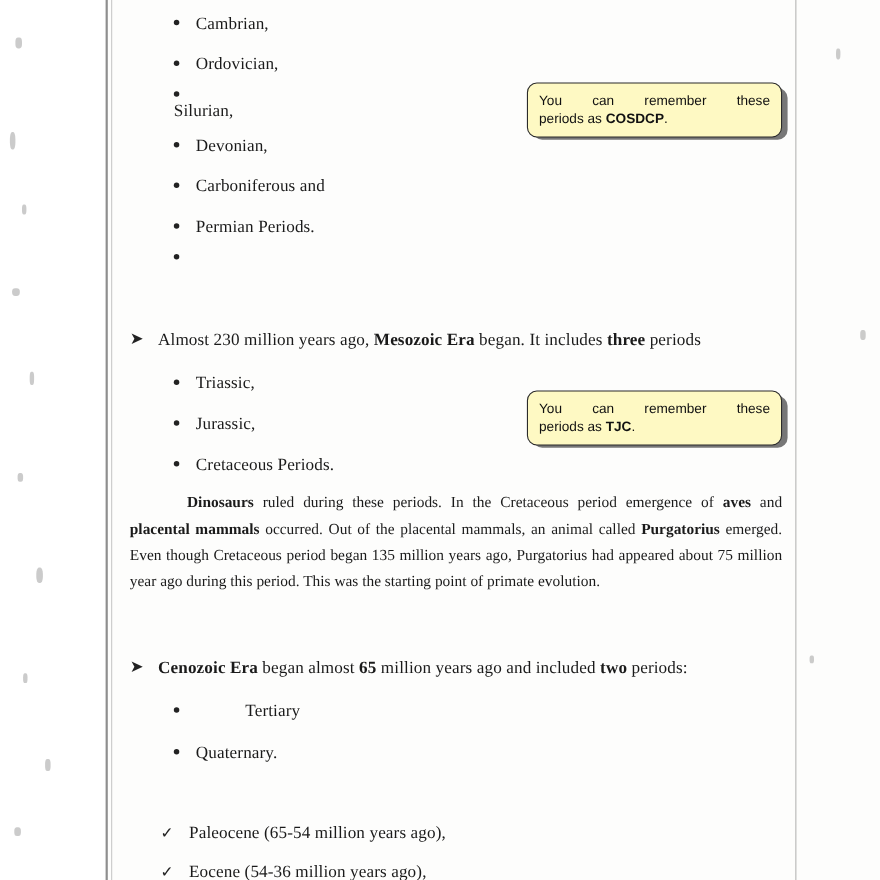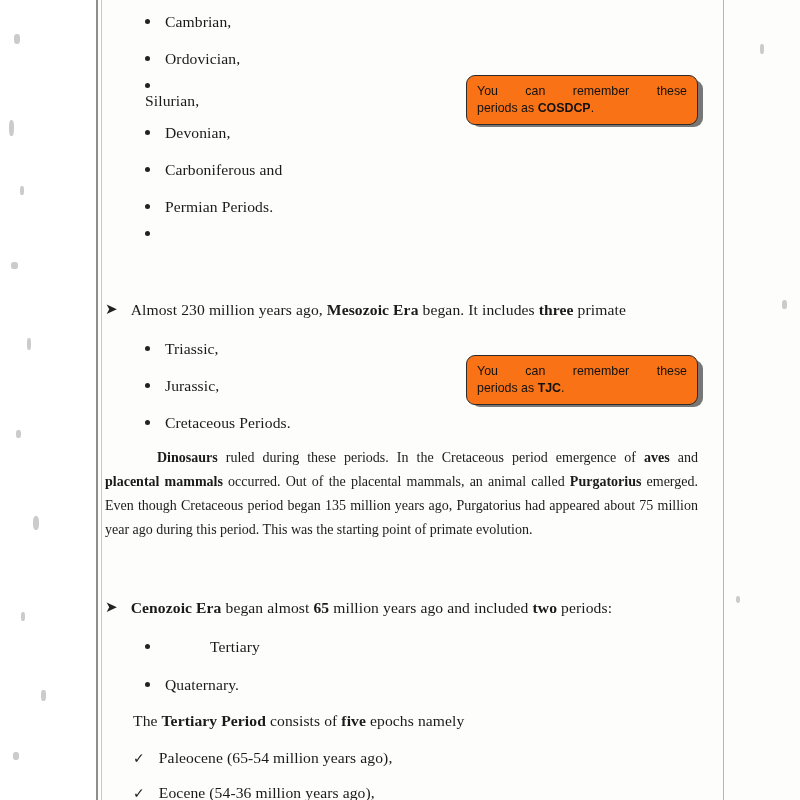--- a/index.html
+++ b/index.html
@@ -48,21 +48,21 @@
   }
   .speck {
     position: absolute;
     background: #b9b9b9;
     border-radius: 40%;
     opacity: .75;
   }
 
   .content {
     position: absolute;
-    left: 105px;
+    left: 118px;
     top: 0;
     width: 600px;
     height: 724px;
   }
 
   
   .line {
     font-size: 15.6px;
     line-height: 1.25;
     letter-spacing: .1px;
@@ -121,21 +121,21 @@
     font-size: 14px;
     line-height: 1.72;
   }
   .para .indent { display: inline-block; width: 52px; }
 
   
   .callout {
     position: absolute;
     border: 1.3px solid #2b2b2b;
     border-radius: 9px;
-    background: #f97316;
+    background: #fef9c3;
     padding: 7px 10px 8px 10px;
     font-family: "Liberation Sans", sans-serif;
     font-size: 12.4px;
     line-height: 1.35;
     color: #111;
     box-sizing: border-box;
   }
   .callout .just {
     display: block;
     text-align: justify;
@@ -204,21 +204,21 @@
 
   <div class="callout-shadow" style="left:366px; top:80px; width:232px; height:47px;"></div>
   <div class="callout" style="left:361px; top:75px; width:232px;">
     <span class="just">You can remember these</span>
     <span><span>periods as </span><b>COSDCP</b><span>.</span></span>
   </div>
 
   <div class="arrow-item line" style="left:0px; top:300px; width:600px;">
     <span class="arrow">➤</span>
     <span>
-      <span>Almost 230 million years ago, </span><b>Mesozoic Era</b><span> began. It includes </span><b>three</b><span> primate</span>
+      <span>Almost 230 million years ago, </span><b>Mesozoic Era</b><span> began. It includes </span><b>three</b><span> periods</span>
     </span>
   </div>
 
   <div class="dot-item line" style="left:40px; top:339px;">
     <span class="dot"></span>
     <span>Triassic,</span>
   </div>
   <div class="dot-item line" style="left:40px; top:376px;">
     <span class="dot"></span>
     <span>Jurassic,</span>
@@ -247,23 +247,20 @@
 
   <div class="dot-item line" style="left:40px; top:637px;gap:45px;">
     <span class="dot"></span>
     <span>Tertiary</span>
   </div>
   <div class="dot-item line" style="left:40px; top:675px;">
     <span class="dot"></span>
     <span>Quaternary.</span>
   </div>
 
-  <div class="line" style="position:absolute; left:28px; top:711px; width:560px;">
-    <span>The </span><b>Tertiary Period</b><span> consists of </span><b>five</b><span> epochs namely</span>
-  </div>
 
   <div class="check-item line" style="left:28px; top:748px;">
     <span class="check">✓</span>
     <span>Paleocene (65-54 million years ago),</span>
   </div>
   <div class="check-item line" style="left:28px; top:783px;">
     <span class="check">✓</span>
     <span>Eocene (54-36 million years ago),</span>
   </div>
 

